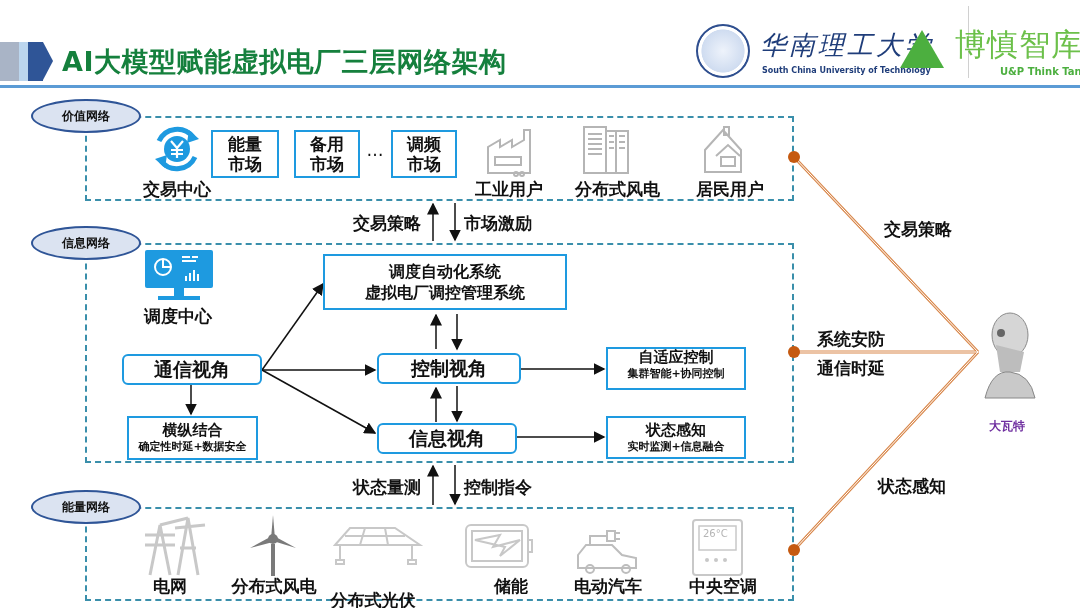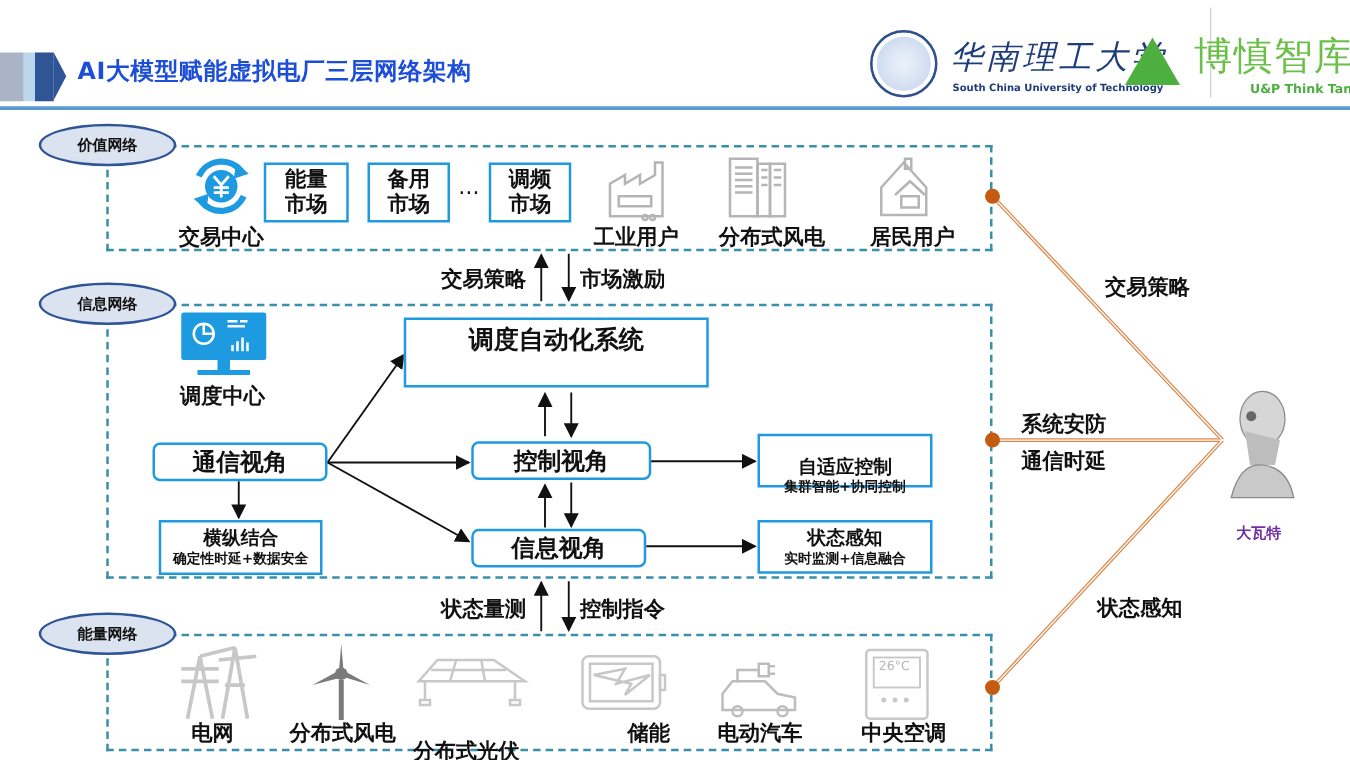--- a/index.html
+++ b/index.html
@@ -6,21 +6,21 @@
   body {
     width: 1080px; height: 608px; background: #ffffff; position: relative; overflow: hidden;
     font-family: "DejaVu Sans", "Liberation Sans", sans-serif; color: #111;
   }
   .abs { position: absolute; }
   
   .hdr-bar1 { left: 0; top: 42px; width: 19px; height: 39px; background: #a9b4c6; }
   .hdr-bar2 { left: 19px; top: 42px; width: 9px; height: 39px; background: #bcd6ee; }
   .hdr-bar3 { left: 28px; top: 42px; width: 15px; height: 39px; background: #2f5597; }
   .hdr-tri { left: 43px; top: 42px; width: 0; height: 0; border-top: 19.5px solid transparent; border-bottom: 19.5px solid transparent; border-left: 10px solid #2f5597; }
-  .title { left: 62px; top: 44px; font-size: 19px; font-weight: bold; color: #1d4ed8; letter-spacing: 0.5px; white-space: nowrap; }
+  .title { left: 62px; top: 44px; font-size: 27px; font-weight: bold; color: #15803d; letter-spacing: 0.5px; white-space: nowrap; }
   .hdr-line { left: 0; top: 85px; width: 1080px; height: 3px; background: #5b9bd5; }
   .logo-seal { left: 696px; top: 24px; width: 54px; height: 54px; border-radius: 50%; border: 2px solid #2f4f8f; background: radial-gradient(circle, #eef3fb 0%, #cfdcf0 60%, #ffffff 62%, #ffffff 70%, #3a5a9b 72%); }
   .logo-cn { left: 760px; top: 28px; font-family: "DejaVu Serif", serif; font-size: 26px; color: #1f3d7a; font-style: italic; white-space: nowrap; letter-spacing: 3px; }
   .logo-en { left: 762px; top: 66px; font-size: 8px; color: #1f3d7a; white-space: nowrap; font-weight: bold; }
   .logo-tree { left: 900px; top: 30px; width: 0; height: 0; border-left: 22px solid transparent; border-right: 22px solid transparent; border-bottom: 38px solid #4caf3f; }
   .logo-div { left: 968px; top: 6px; width: 1px; height: 72px; background: #d0d0d0; }
   .logo-bz { left: 955px; top: 24px; font-size: 31px; color: #6cc04a; white-space: nowrap; letter-spacing: 1px; }
   .logo-bz-en { left: 1000px; top: 66px; font-size: 10px; color: #4caf3f; font-weight: bold; white-space: nowrap; }
 
   
@@ -215,46 +215,47 @@
 <div class="abs lbl" style="left:471px;top:178px;width:76px;">工业用户</div>
 <div class="abs lbl" style="left:575px;top:178px;width:76px;">分布式风电</div>
 <div class="abs lbl" style="left:692px;top:178px;width:76px;">居民用户</div>
 
 <div class="abs edge-lbl" style="left:353px;top:212px;">交易策略</div>
 <div class="abs edge-lbl" style="left:464px;top:212px;">市场激励</div>
 
 <div class="abs layer-tag" style="left:31px;top:226px;">信息网络</div>
 <div class="abs lbl" style="left:140px;top:305px;width:76px;">调度中心</div>
 <div class="abs sbox" style="left:323px;top:254px;width:244px;height:56px;padding-top:5px;">
-  <span class="t1" style="font-size:20px;line-height:21px;">调度自动化系统</span>
+  <span class="t1" style="font-size:16px;line-height:21px;">调度自动化系统</span>
+  <span class="t1" style="font-size:16px;line-height:21px;">虚拟电厂调控管理系统</span>
 </div>
 <div class="abs rbox" style="left:122px;top:354px;width:140px;height:31px;">通信视角</div>
 <div class="abs rbox" style="left:377px;top:353px;width:144px;height:31px;">控制视角</div>
 <div class="abs rbox" style="left:377px;top:423px;width:140px;height:31px;">信息视角</div>
 <div class="abs sbox" style="left:127px;top:416px;width:131px;height:44px;padding-top:4px;">
   <span class="t1">横纵结合</span>
   <span class="t2">确定性时延+数据安全</span>
 </div>
-<div class="abs sbox" style="left:606px;top:347px;width:140px;height:43px;padding-top:16px;">
+<div class="abs sbox" style="left:606px;top:347px;width:140px;height:43px;padding-top:0;">
   <span class="t1">自适应控制</span>
   <span class="t2">集群智能+协同控制</span>
 </div>
 <div class="abs sbox" style="left:606px;top:416px;width:140px;height:43px;padding-top:4px;">
   <span class="t1">状态感知</span>
   <span class="t2">实时监测+信息融合</span>
 </div>
 
 <div class="abs edge-lbl" style="left:353px;top:476px;">状态量测</div>
 <div class="abs edge-lbl" style="left:464px;top:476px;">控制指令</div>
 
 <div class="abs layer-tag" style="left:31px;top:490px;">能量网络</div>
 <div class="abs lbl" style="left:140px;top:575px;width:60px;">电网</div>
 <div class="abs lbl" style="left:226px;top:575px;width:96px;">分布式风电</div>
 <div class="abs lbl" style="left:325px;top:575px;width:96px;margin-top:14px;">分布式光伏</div>
-<div class="abs lbl" style="left:488px;top:575px;width:62px;">储能</div>
+<div class="abs lbl" style="left:466px;top:575px;width:62px;text-align:right;">储能</div>
 <div class="abs lbl" style="left:570px;top:575px;width:76px;">电动汽车</div>
 <div class="abs lbl" style="left:685px;top:575px;width:76px;">中央空调</div>
 <div class="abs" style="left:703px;top:528px;font-size:10px;color:#b5b5b5;">26°C</div>
 
 <div class="abs edge-lbl" style="left:884px;top:218px;">交易策略</div>
 <div class="abs edge-lbl" style="left:817px;top:328px;">系统安防</div>
 <div class="abs edge-lbl" style="left:817px;top:357px;">通信时延</div>
 <div class="abs edge-lbl" style="left:878px;top:475px;">状态感知</div>
 <div class="abs agent-name" style="left:989px;top:418px;">大瓦特</div>
 

